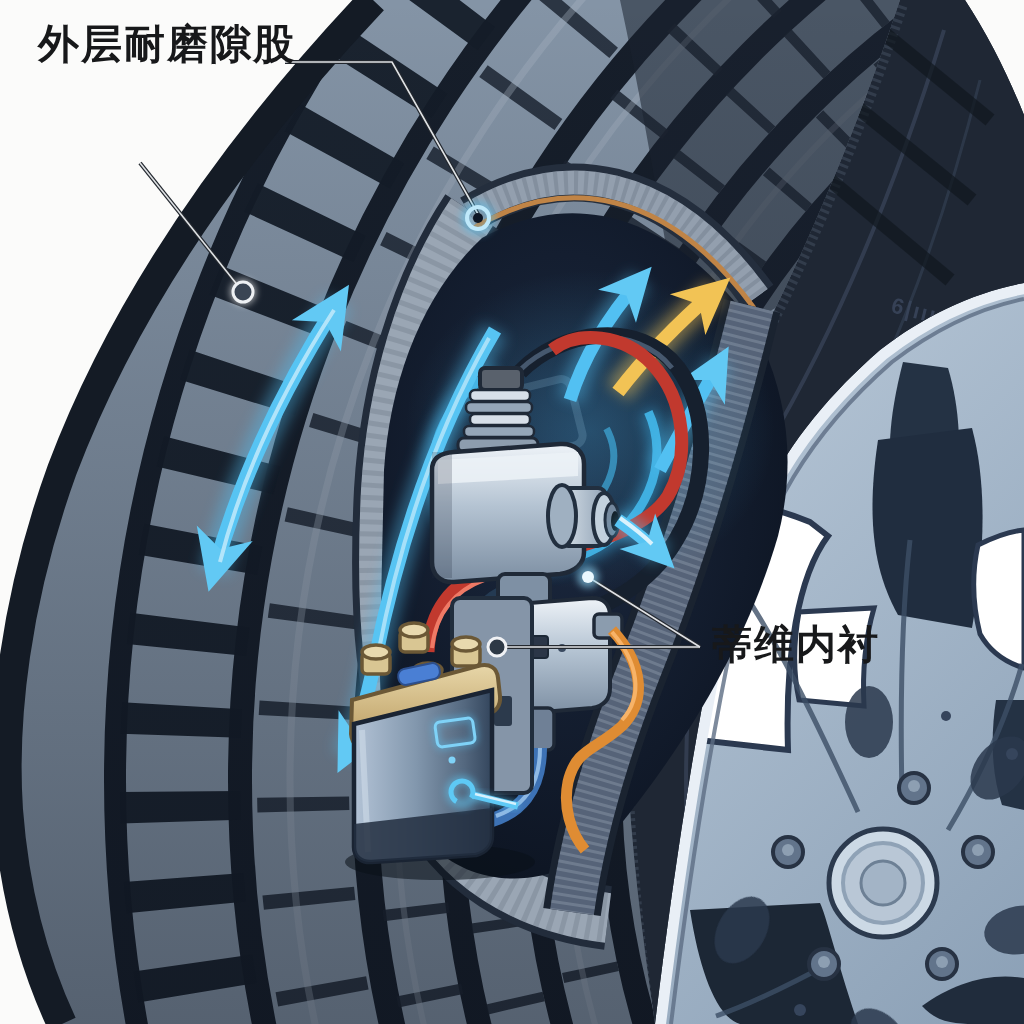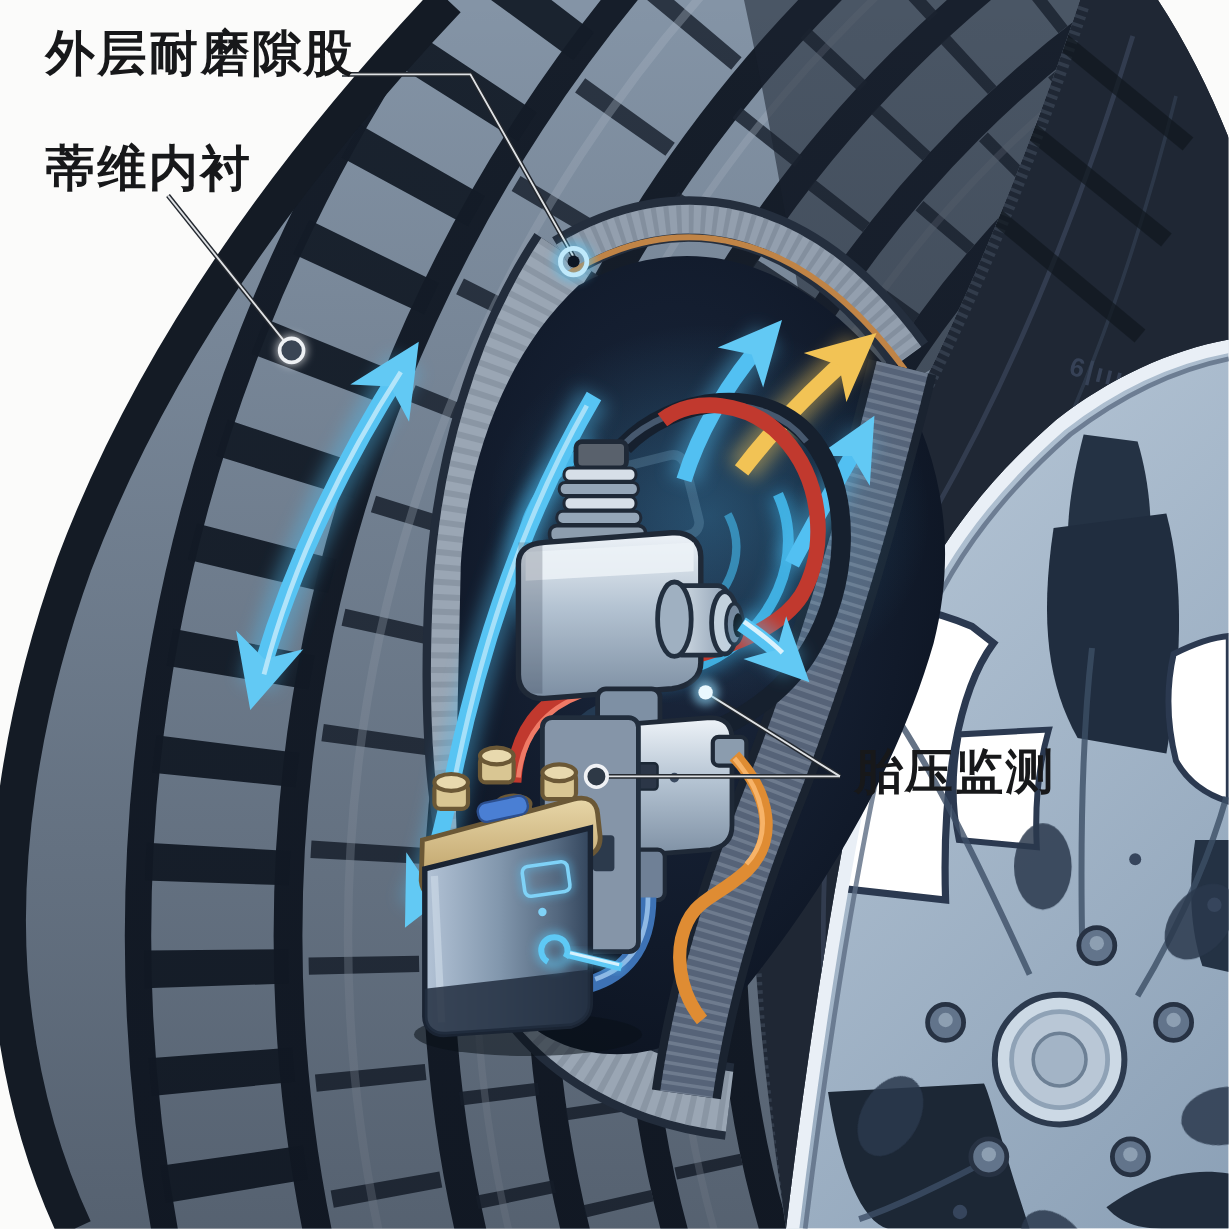--- a/index.html
+++ b/index.html
@@ -365,15 +365,14 @@
     </g>
     <g>
       <circle cx="497" cy="647" r="9" fill="#2e3946" stroke="#f0f2f5" stroke-width="3"></circle>
       <circle cx="588" cy="577" r="11" fill="#8fd7f8" opacity=".6" filter="url(#blur3)"></circle>
       <circle cx="588" cy="577" r="6" fill="#eaf8fe"></circle>
     </g>
   </g>
 </svg>
 
 <div class="callout co1">外层耐磨隙股</div>
-<div class="callout co2">蒂维内衬</div>
-<div class="callout co3">胎压监测</div>
+<div class="callout co3">蒂维内衬</div>
 </div>
 
 </body></html>

